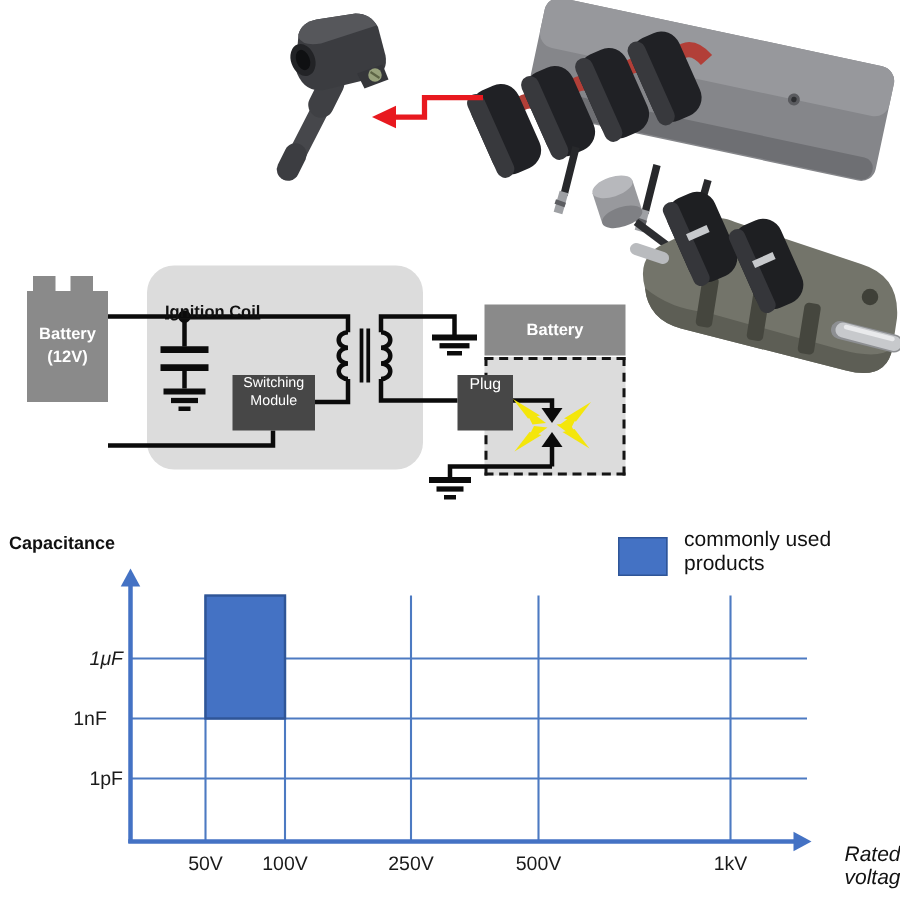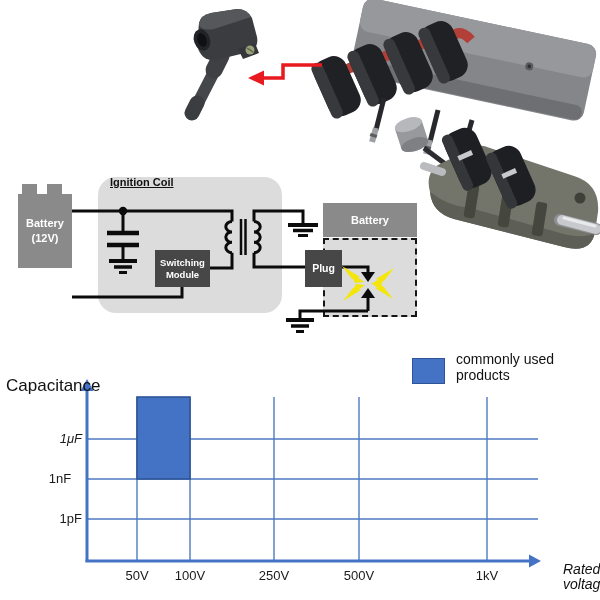--- a/index.html
+++ b/index.html
@@ -2,22 +2,22 @@
 <html><head>
 <meta charset="utf-8">
 <style>
   html,body{margin:0;padding:0;background:#fff;}
   #stage{position:relative;width:600px;height:600px;background:#fff;overflow:hidden;
          font-family:"Liberation Sans",sans-serif;}
   .abs{position:absolute;}
   svg{position:absolute;left:0;top:0;}
   .gbox{background:#8a8a8a;color:#fff;font-weight:bold;display:flex;align-items:center;
         justify-content:center;text-align:center;}
-  .dbox{background:#474747;color:#fff;font-weight:bold;display:flex;flex-direction:column;
-        align-items:center;justify-content:center;text-align:center;line-height:1.25;}
+  .dbox{background:#474747;color:#fff;font-weight:normal;display:flex;flex-direction:column;
+        align-items:center;justify-content:flex-start;text-align:center;line-height:1.25;}
   .container-box{background:#dcdcdc;border-radius:18px;}
   .dashed-box{background:#dcdcdc;border:2px dashed #151515;box-sizing:border-box;}
   .circuit-label{font-weight:bold;font-size:11px;color:#111;text-decoration:underline;}
   .chart-text{color:#111;}
   .tick{font-size:13px;color:#1a1a1a;}
   .legend-swatch{background:#4472c4;border:1.5px solid #2f5597;box-sizing:border-box;}
 </style>
 </head>
 <body>
 
@@ -207,33 +207,33 @@
       <polygon points="541,561 529,554.5 529,567.5" fill="#4472c4"></polygon>
     </g>
   </svg>
 
   <div class="abs" style="left:22px;top:184px;width:15px;height:12px;background:#8a8a8a;"></div>
   <div class="abs" style="left:47px;top:184px;width:15px;height:12px;background:#8a8a8a;"></div>
   <div class="abs gbox" style="left:18px;top:194px;width:54px;height:74px;font-size:11px;flex-direction:column;line-height:1.35;">
     <span>Battery</span>
     <span>(12V)</span>
   </div>
-  <div class="abs circuit-label" style="left:110px;top:176px;">Ignition Coil</div>
+  <div class="abs circuit-label" style="left:110px;top:202px;">Ignition Coil</div>
   <div class="abs dbox" style="left:155px;top:250px;width:55px;height:37px;font-size:9.5px;">
     <span>Switching</span>
     <span>Module</span>
   </div>
   <div class="abs gbox" style="left:323px;top:203px;width:94px;height:34px;font-size:11px;">
     <span>Battery</span>
   </div>
   <div class="abs dbox" style="left:305px;top:250px;width:37px;height:37px;font-size:10.5px;">
     <span>Plug</span>
   </div>
 
-  <div class="abs chart-text" style="left:6px;top:376px;font-size:17px;font-weight:400;">Capacitance</div>
+  <div class="abs chart-text" style="left:6px;top:355px;font-size:12px;font-weight:700;">Capacitance</div>
 
   <div class="abs tick" style="left:38px;top:431px;width:44px;text-align:right;font-style:italic;">1μF</div>
   <div class="abs tick" style="left:38px;top:471px;width:44px;text-align:center;">1nF</div>
   <div class="abs tick" style="left:38px;top:511px;width:44px;text-align:right;">1pF</div>
 
   <div class="abs tick" style="left:115px;top:568px;width:44px;text-align:center;">50V</div>
   <div class="abs tick" style="left:168px;top:568px;width:44px;text-align:center;">100V</div>
   <div class="abs tick" style="left:252px;top:568px;width:44px;text-align:center;">250V</div>
   <div class="abs tick" style="left:337px;top:568px;width:44px;text-align:center;">500V</div>
   <div class="abs tick" style="left:465px;top:568px;width:44px;text-align:center;">1kV</div>

